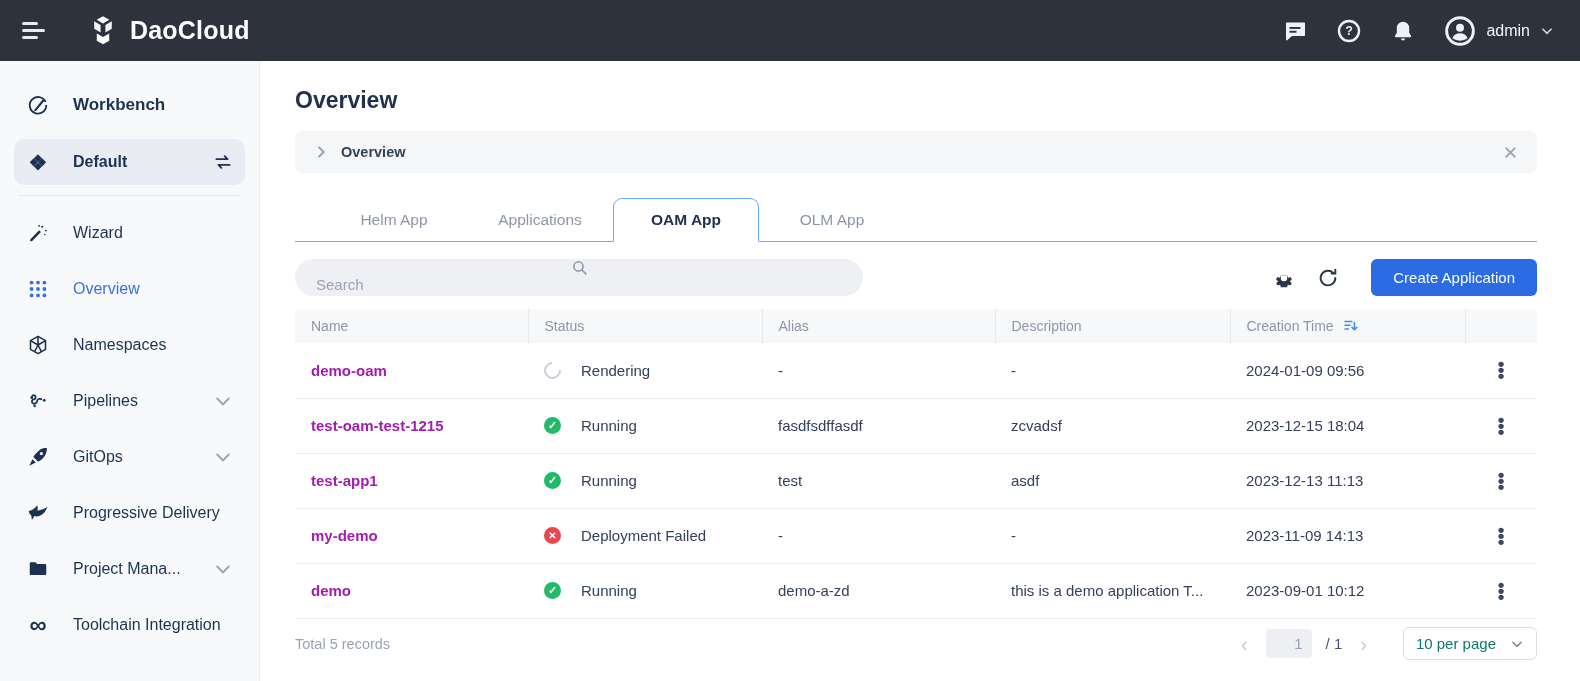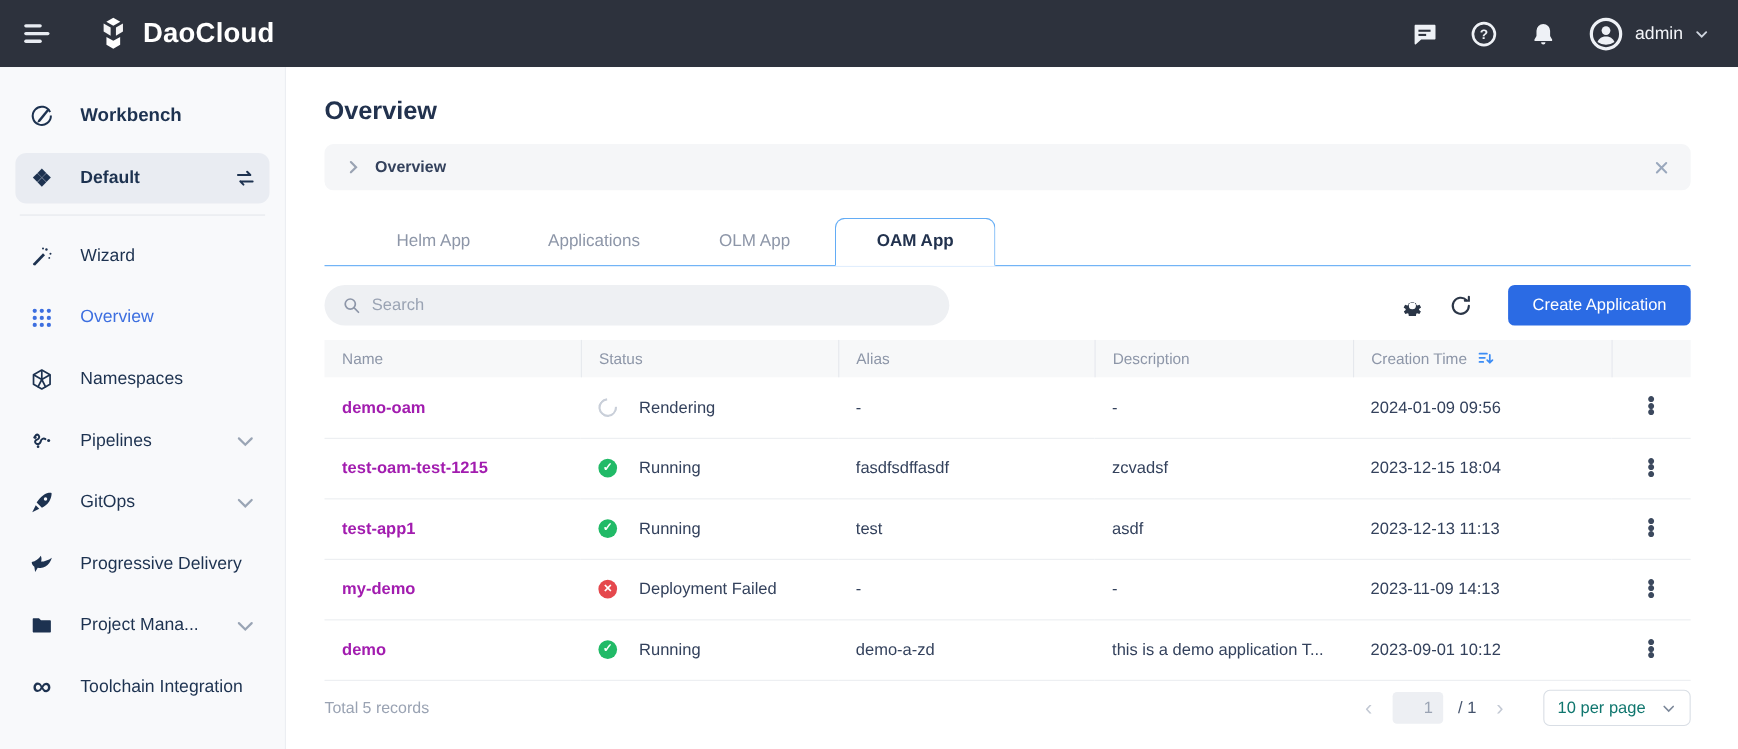--- a/index.html
+++ b/index.html
@@ -50,21 +50,21 @@
 
   
   .tabs { margin-top:24px; display:flex; border-bottom:1px solid #63acf5; padding-left:26px; }
   .tab { width:146px; height:44px; display:flex; align-items:center; justify-content:center;
          font-size:15.5px; color:#8d96a8; cursor:pointer; position:relative; top:1px; }
   .tab.active { background:#fff; color:#22324e; font-weight:bold;
                 border:1px solid #63acf5; border-bottom:1px solid #fff; border-radius:9px 9px 0 0; }
 
   
   .toolbar { display:flex; align-items:center; margin-top:17px; }
-  .search-box { width:568px; height:37px; background:#eef0f3; border-radius:19px; display:flex; align-items:center; padding:0 16px; }
+  .search-box { width:568px; height:37px; background:#eef0f3; border-radius:19px; display:flex; align-items:center; padding:0 16px;flex-direction:column; }
   .search-box svg { width:17px; height:17px; color:#8d96a8; flex-shrink:0; }
   .search-box input { border:none; outline:none; background:transparent; font-size:15px; color:#33415c;
                       margin-left:10px; width:100%; font-family:"Liberation Sans", sans-serif; }
   .search-box input::placeholder { color:#9aa3b3; }
   .toolbar-right { margin-left:auto; display:flex; align-items:center; gap:22px; }
   .tool-icon { width:22px; height:22px; color:#2b3647; cursor:pointer; }
   .btn-primary { background:#2b6be4; color:#fff; border:none; border-radius:6px; height:37px; padding:0 22px;
                  font-size:15px; cursor:pointer; font-family:"Liberation Sans", sans-serif; margin-left:10px; }
 
   
@@ -280,22 +280,22 @@
         </svg>
       <span class="crumb-label">Overview</span>
       <svg class="crumb-close" viewBox="0 0 24 24" fill="none" stroke="currentColor" stroke-width="2.6" stroke-linecap="round">
           <path d="M6 6l12 12M18 6L6 18"></path>
         </svg>
     </div>
 
     <div class="tabs" id="tabs">
         <div class="tab">Helm App</div>
         <div class="tab">Applications</div>
+        <div class="tab active">OAM App</div>
         <div class="tab">OLM App</div>
-        <div class="tab active">OAM App</div>
       </div>
 
     <div class="toolbar">
       <div class="search-box">
         <svg viewBox="0 0 24 24" fill="none" stroke="currentColor" stroke-width="2.2">
             <circle cx="10.5" cy="10.5" r="6.5"></circle>
             <path d="M15.5 15.5L21 21" stroke-linecap="round"></path>
           </svg>
         <input type="text" placeholder="Search" style="">
       </div>

